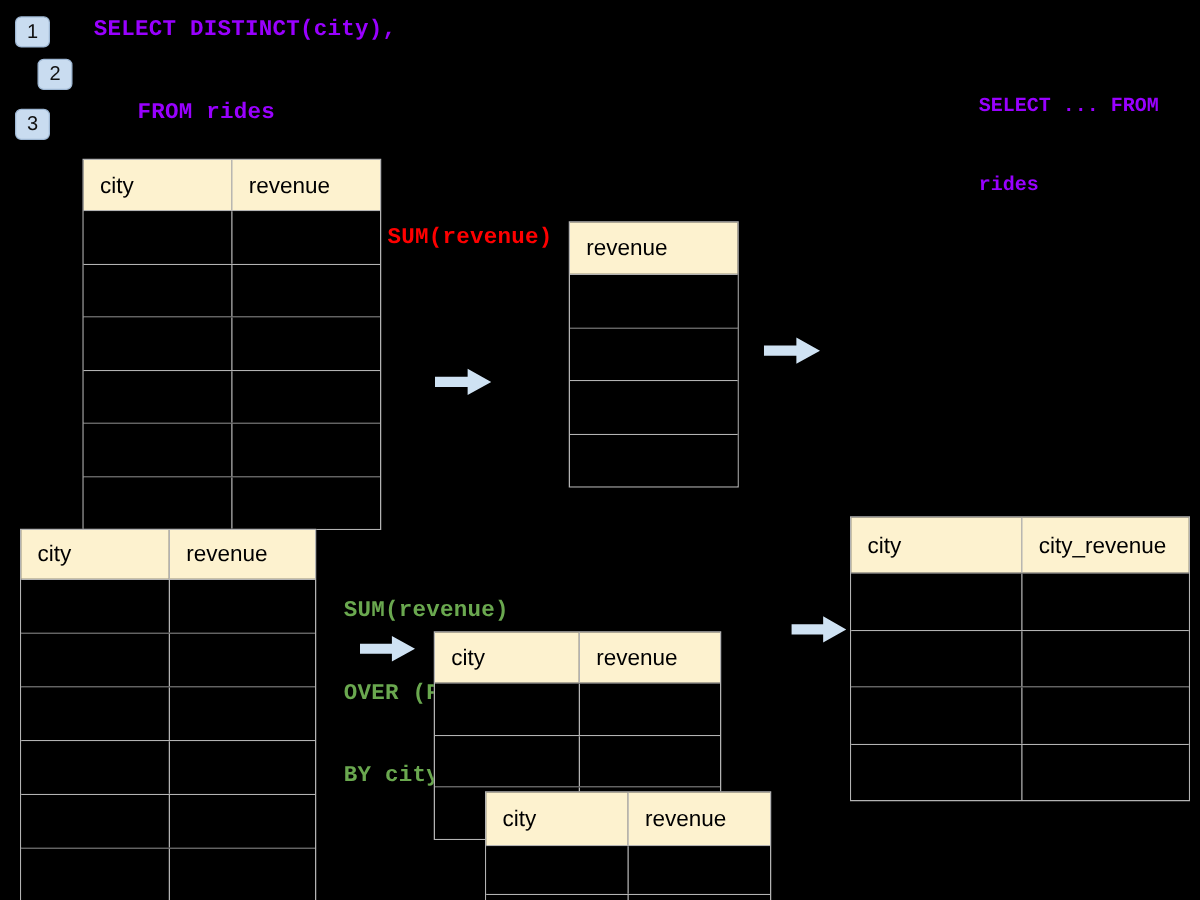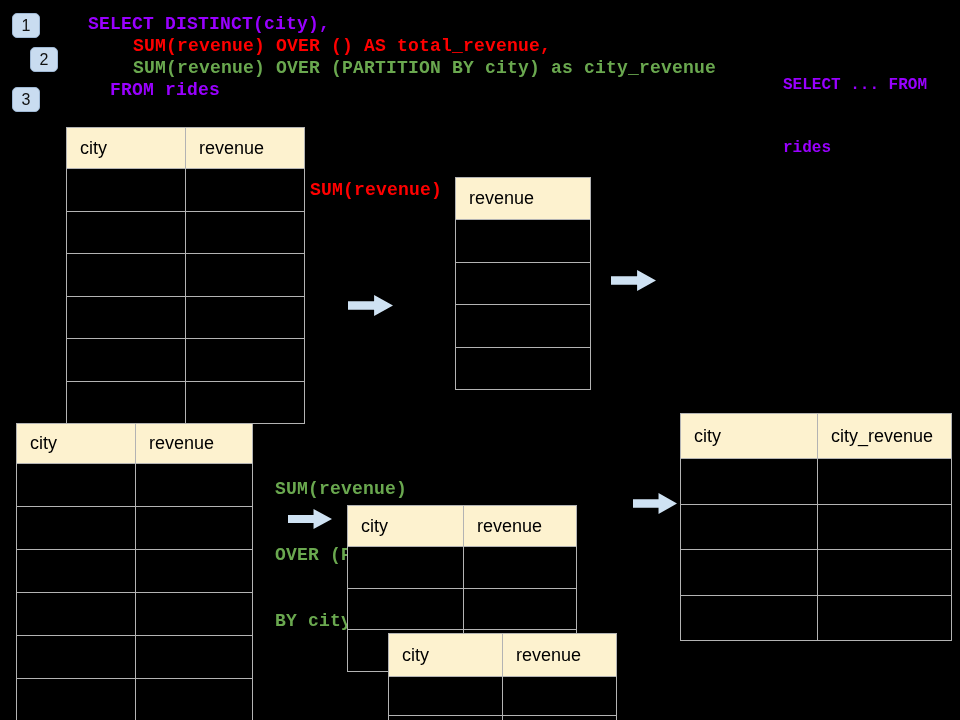--- a/index.html
+++ b/index.html
@@ -46,23 +46,21 @@
 </style>
 </head>
 <body>
 
 <div id="canvas">
 
   <div class="badge" style="left:12px;top:13px;">1</div>
   <div class="badge" style="left:30px;top:47px;">2</div>
   <div class="badge" style="left:12px;top:87px;">3</div>
 
-  <div class="code c-purple" style="left:88px;top:13px;">SELECT DISTINCT(city),</div>
-  <div class="code c-red" style="left:133px;top:35px;">SUM(revenue) OVER () AS total_revenue,</div>
-  <div class="code c-green" style="left:133px;top:57px;">SUM(revenue) OVER (PARTITION BY city) as city_revenue</div>
+  <div class="code c-purple" style="left:75px;top:13px;">SELECT DISTINCT(city),</div>
   <div class="code c-purple" style="left:110px;top:79px;">FROM rides</div>
 
   <div class="code small c-purple" style="left:783px;top:33px;">
     <div>SELECT ... FROM</div>
     <div>rides</div>
   </div>
 
   <div class="code c-red" style="left:310px;top:135px;">
     <div>SUM(revenue)</div>
   </div>

